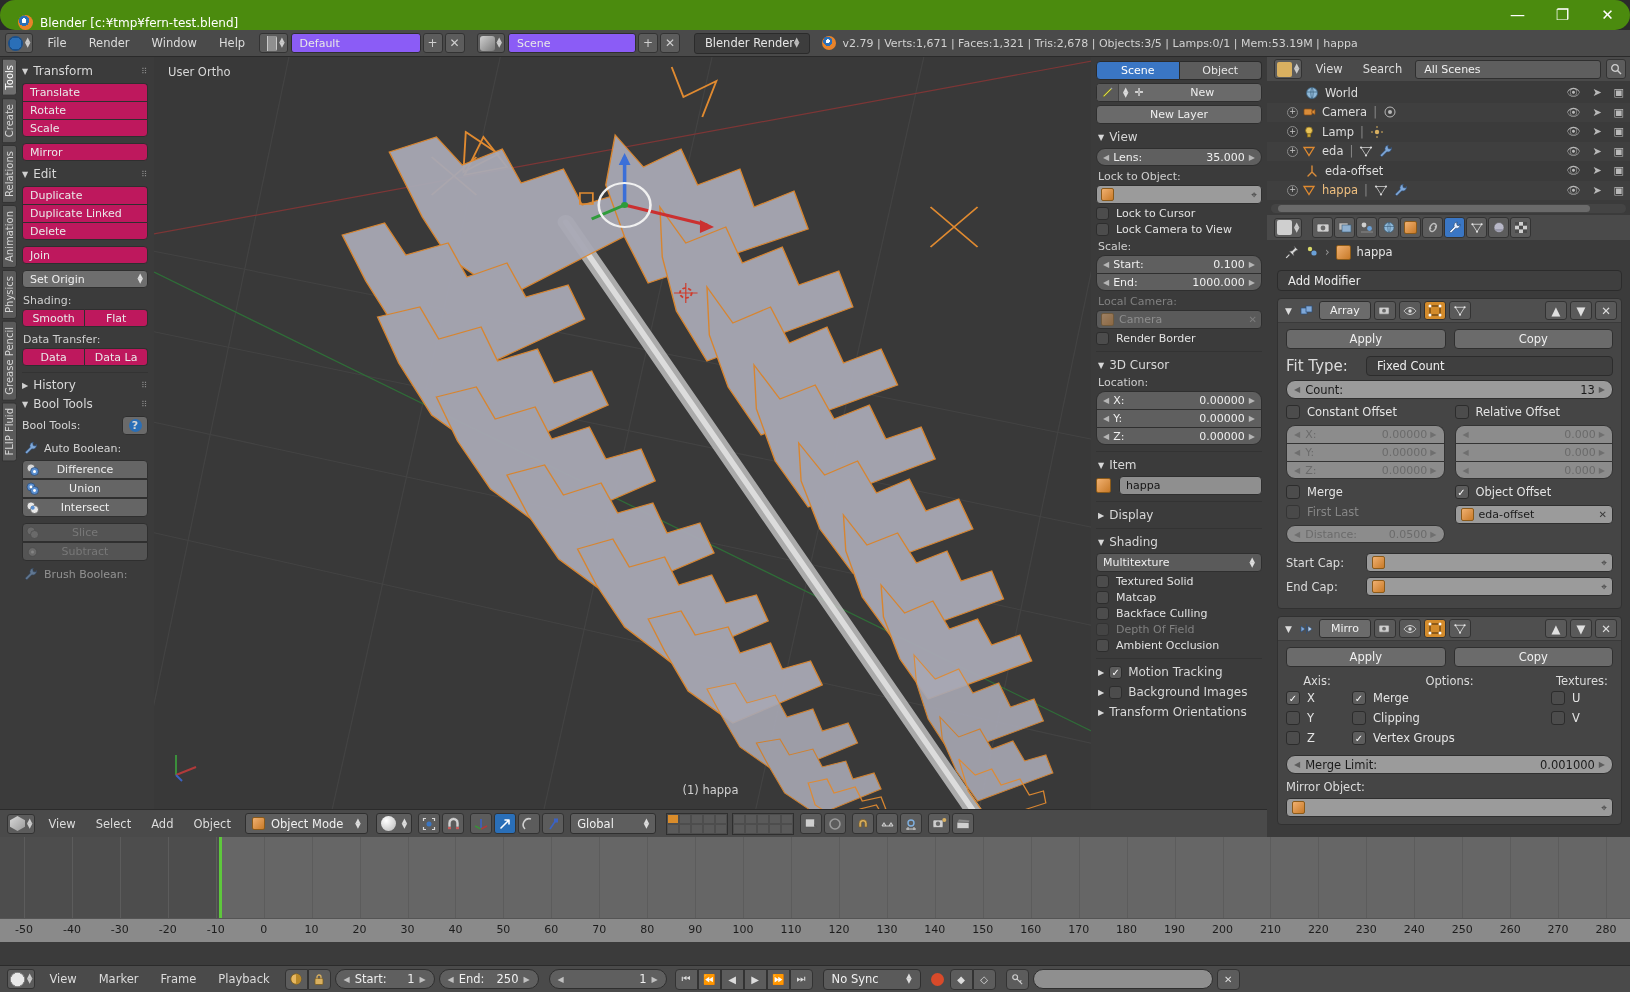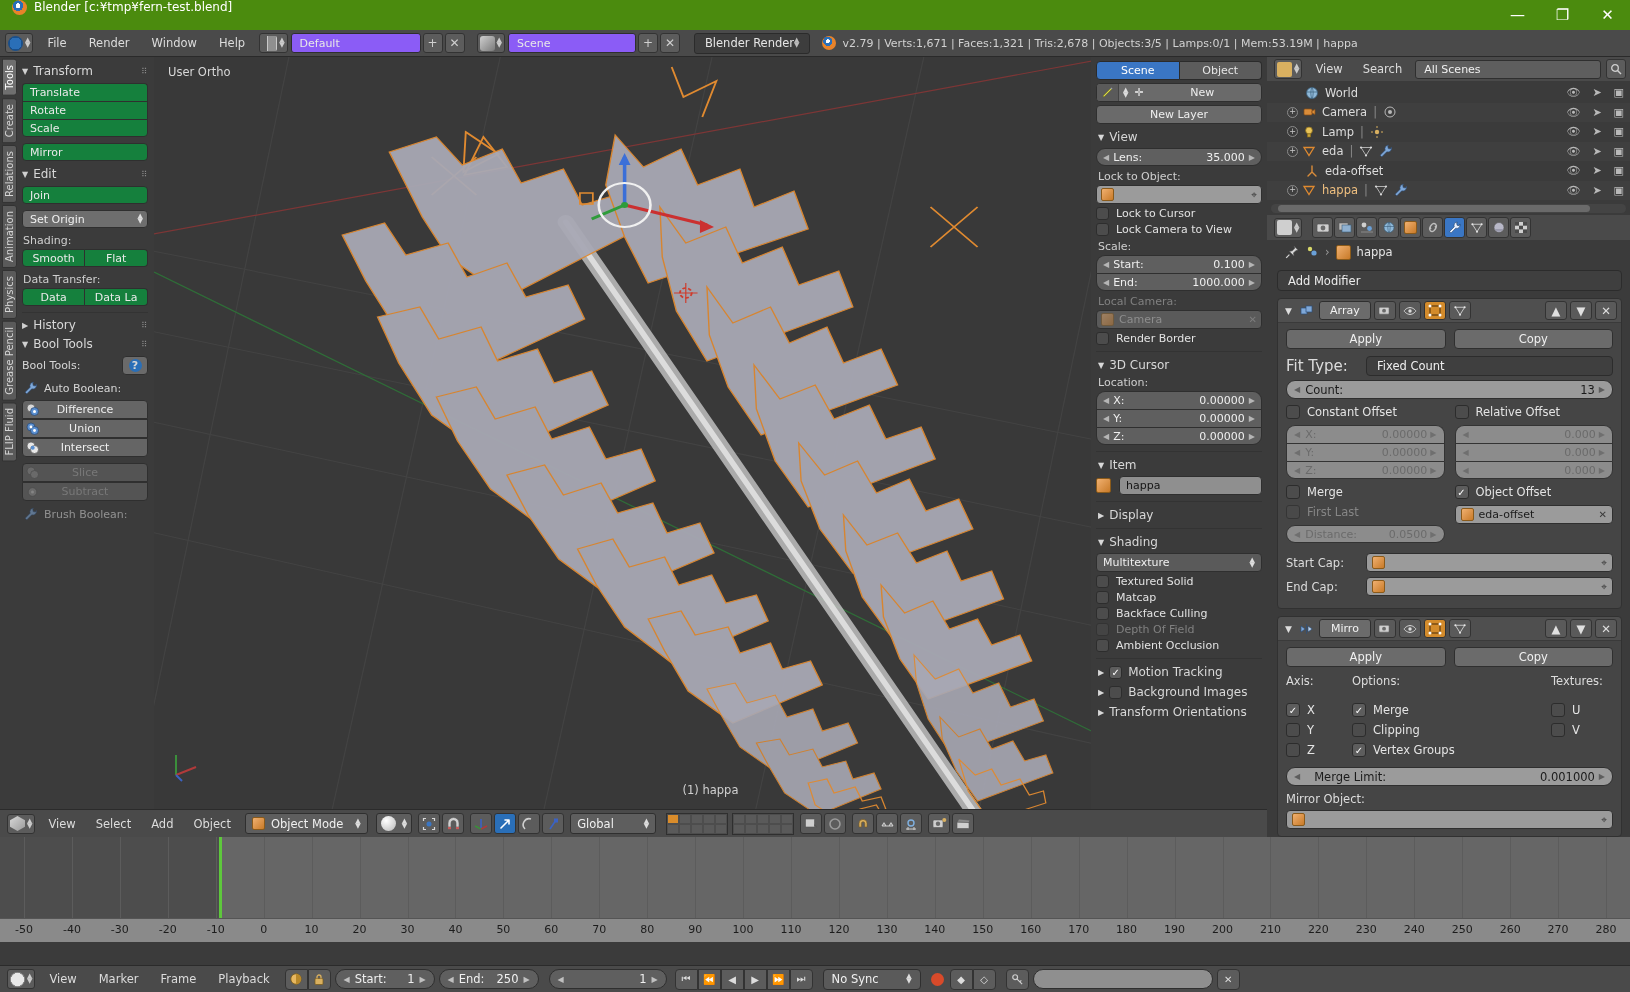--- a/index.html
+++ b/index.html
@@ -7,22 +7,22 @@
     width:1630px; height:992px; overflow:hidden;
     background:#2b2b2b;
     font-family:"DejaVu Sans", sans-serif;
     font-size:11.5px; color:#e0e0e0;
     -webkit-font-smoothing: antialiased;
   }
   .app { position:relative; width:1630px; height:992px; }
 
   
   .titlebar {
-    height:30px; background:#4b8b0e; display:flex; align-items:flex-start;
-    padding-left:12px; color:#fff; font-size:12px;
+    height:30px; background:#4b8b0e; display:flex; align-items:flex-end;
+    padding-left:18px; color:#fff; font-size:12px;border-radius:15px;
   }
   .titlebar .wlogo{
     width:15px;height:15px;border-radius:50%;
     background:radial-gradient(circle at 40% 38%, #fff 0 18%, #2a6fb8 19% 40%, #e8832a 41% 100%);
     margin-right:7px; flex:0 0 auto;
   }
   .win-btns{margin-left:auto;display:flex;height:30px;}
   .win-btns div{width:45px;height:30px;display:flex;align-items:center;justify-content:center;
     color:#fff;font-size:15px;}
 
@@ -70,21 +70,21 @@
   }
   .vtab.active{background:#6f6f6f;color:#fff;}
   .toolshelf{
     position:absolute;left:17px;top:0;width:137px;bottom:183px;background:#3b3b3b;
     overflow:hidden;padding:3px 6px 0 5px;
   }
   .panelhdr{display:flex;align-items:center;color:#d8d8d8;font-size:12px;margin:4px 0 5px 0;}
   .panelhdr .tri{font-size:8px;margin-right:5px;color:#d0d0d0;}
   .panelhdr .grip{margin-left:auto;color:#8a8a8a;font-size:8px;letter-spacing:1px;}
   .btn{
-    display:block;width:100%;height:18px;line-height:17px;background:#15803d;
+    display:block;width:100%;height:18px;line-height:17px;background:#be185d;
     border:1px solid #2f2f2f;color:#e9e9e9;font-size:11px;padding-left:7px;
     margin-bottom:1px;border-radius:3px;
   }
   .btngrp{margin-bottom:6px;}
   .btngrp .btn{border-radius:0;margin-bottom:0;border-bottom:none;}
   .btngrp .btn:first-child{border-radius:4px 4px 0 0;}
   .btngrp .btn:last-child{border-radius:0 0 4px 4px;border-bottom:1px solid #2f2f2f;}
   .btn.single{border-radius:4px;margin-bottom:6px;}
   .drop{display:flex;align-items:center;width:100%;height:18px;background:#6e6e6e;border:1px solid #2f2f2f;
     border-radius:4px;color:#f0f0f0;font-size:11px;padding-left:7px;margin-bottom:6px;}
@@ -239,21 +239,21 @@
   .pcb .bx{width:14px;height:14px;border-radius:3px;background:#4c4c4c;border:1px solid #2c2c2c;
     display:flex;align-items:center;justify-content:center;font-size:10px;color:#fff;flex:0 0 auto;}
   .pcb.dis{color:#868686;}
   .caprow{display:flex;align-items:center;margin-bottom:5px;}
   .caprow .k{width:80px;font-size:11.5px;color:#dcdcdc;}
   .capfield{flex:1;display:flex;align-items:center;height:19px;background:#9b9b9b;border:1px solid #2f2f2f;
     border-radius:4px;padding:0 5px;gap:5px;}
   .capfield .eyed{margin-left:auto;color:#3a3a3a;font-size:10px;}
   .axiscols{display:flex;gap:4px;margin-bottom:4px;}
   .axiscols .c{flex:1;}
-  .axiscols .ch{font-size:11.5px;color:#dcdcdc;margin-bottom:15px;}
+  .axiscols .ch{font-size:11.5px;color:#dcdcdc;margin-bottom:3px;text-align:center;}
   .mobjfield{display:flex;align-items:center;height:19px;background:#9b9b9b;border:1px solid #2f2f2f;
     border-radius:4px;padding:0 5px;gap:5px;}
 
   
   .timeline{position:absolute;left:0;right:0;bottom:0;height:155px;background:#3b3b3b;}
   .tl-canvas{position:absolute;left:0;right:0;top:0;height:81px;background:#666;}
   .tl-before{position:absolute;left:0;top:0;bottom:0;width:13.45%;background:#4d4d4d;}
   .tl-playhead{position:absolute;left:13.45%;top:0;bottom:0;width:3px;background:#5ec83c;}
   .tl-grid{position:absolute;inset:0;}
   .tl-grid i{position:absolute;top:0;bottom:0;width:1px;background:#5c5c5c;}
@@ -354,20 +354,25 @@
         <div class="btn">Translate</div>
         <div class="btn">Rotate</div>
         <div class="btn">Scale</div>
       </div>
       <div class="btn single">Mirror</div>
 
       <div class="panelhdr">
         <span class="tri">▼</span>
         <span>Edit</span>
         <span class="grip">⠿</span>
+      </div>
+      <div class="btngrp">
+        <div class="btn">Duplicate</div>
+        <div class="btn">Duplicate Linked</div>
+        <div class="btn">Delete</div>
       </div>
       <div class="btn single">Join</div>
       <div class="drop">
         <span>Set Origin</span>
         <span class="arrows">▲<br>▼</span>
       </div>
       <div class="sublabel">Shading:</div>
       <div class="pair">
         <div class="btn" style="text-align:center;padding-left:0;">Smooth</div>
         <div class="btn" style="text-align:center;padding-left:0;">Flat</div>
@@ -1330,21 +1335,21 @@
                   <span>U</span>
                 </div>
                 <div class="pcb">
                   <span class="bx"></span>
                   <span>V</span>
                 </div>
               </div>
             </div>
             <div class="wfield">
               <span class="ar">◀</span>
-              <span style="margin-left:14px;">Merge Limit:</span>
+              <span style="margin-left:5px;">Merge Limit:</span>
               <span class="vl">0.001000</span>
               <span class="ar">▶</span>
             </div>
             <div style="font-size:11.5px;color:#dcdcdc;margin-bottom:4px;">Mirror Object:</div>
             <div class="mobjfield">
               <span class="cube"></span>
               <span style="color:#1b1b1b;font-size:11px;"></span>
               <span style="margin-left:auto;color:#3a3a3a;font-size:10px;">⌖</span>
             </div>
           </div>

